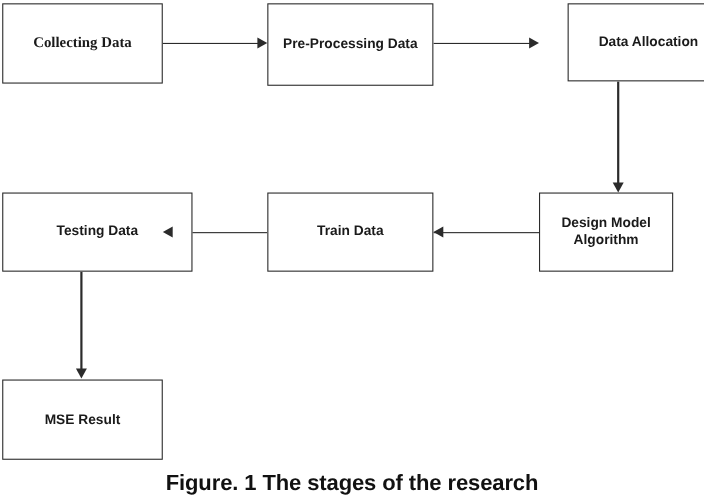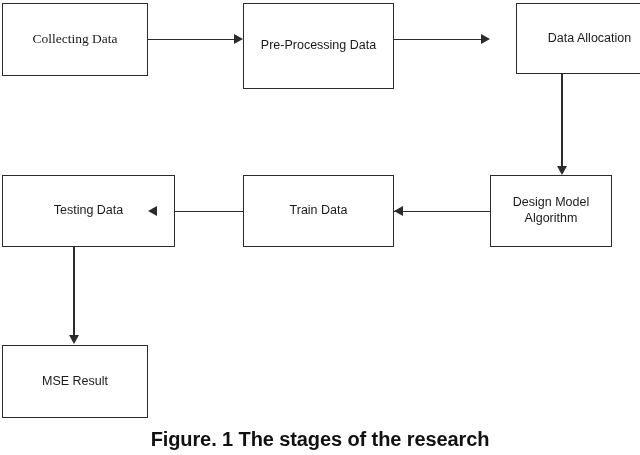--- a/index.html
+++ b/index.html
@@ -27,35 +27,36 @@
     position: absolute;
     box-sizing: border-box;
     border: 1.6px solid #2b2b2b;
     background: #ffffff;
     display: flex;
     align-items: center;
     justify-content: center;
     text-align: center;
     line-height: 1.25;
     z-index: 2;
+    font-weight: bold;
   }
   .node .lbl {
     display: block;
     padding: 0 6px;
     white-space: pre-line;
   }
 
   
   .n-collecting {
     left: 2px;  top: 3px;   width: 146px; height: 73px;
     font-family: "Liberation Serif", serif;
     font-size: 13.5px;
   }
   .n-preprocessing {
-    left: 243px; top: 3px;  width: 151px; height: 86px;
+    left: 243px; top: 3px;  width: 151px; height: 75px;
     font-size: 12.5px;
   }
   .n-allocation {
     left: 516px; top: 3px;  width: 147px; height: 71px;
     font-size: 12.5px;
     justify-content: center;
   }
   .n-testing {
     left: 2px;   top: 175px; width: 173px; height: 72px;
     font-size: 12.5px;

